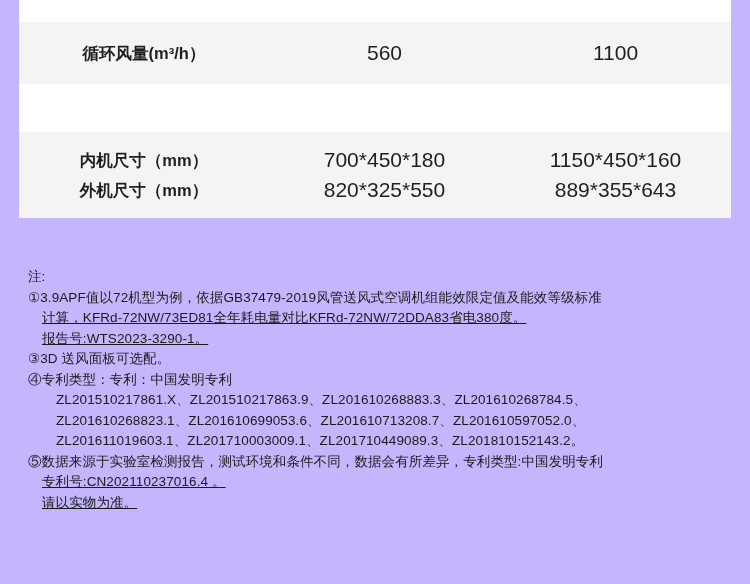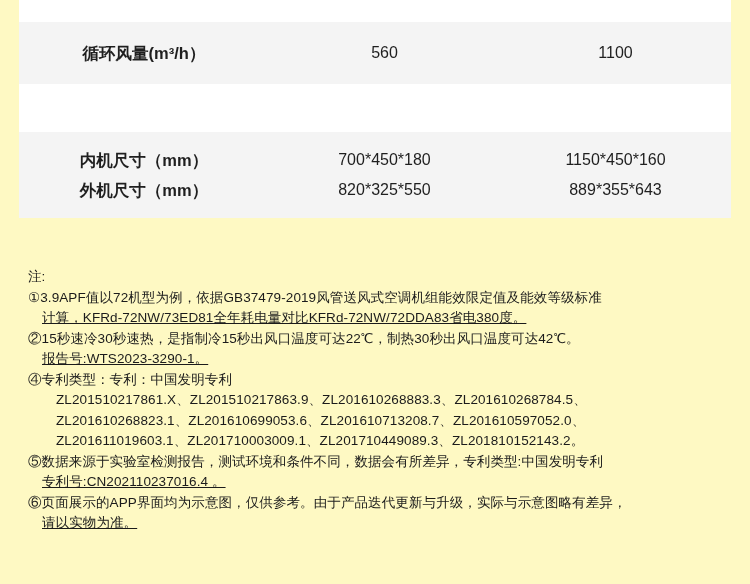--- a/index.html
+++ b/index.html
@@ -11,21 +11,21 @@
     height: 584px;
     background: #ffffff;
     font-family: "Liberation Sans", sans-serif;
     color: #222222;
     overflow: hidden;
   }
   .page {
     position: relative;
     width: 750px;
     height: 584px;
-    background: #fef9c3;
+    background: #c4b5fd;
   }
 
   
   .spec-table {
     width: 712px;
     margin: 0 auto;
     border-collapse: collapse;
     table-layout: fixed;
   }
   .spec-table tr.shaded td {
@@ -40,21 +40,21 @@
     padding: 0;
     line-height: 30px;
   }
   .spec-table td.label {
     width: 250px;
     font-weight: bold;
     font-size: 16.5px;
   }
   .spec-table td.val {
     width: 231px;
-    font-size: 16px;
+    font-size: 21px;
   }
   .row-top { height: 22px; }
   .row-a { height: 62px; }
   .row-b { height: 64px; }
   .row-c { height: 86px; }
   .row-gap { height: 24px; }
 
   .two-line {
     display: block;
     line-height: 30px;
@@ -125,25 +125,24 @@
           <span class="two-line">889*355*643</span>
         </td>
       </tr>
     </tbody>
   </table>
 
   <div class="notes">
     <div class="note-line">注:</div>
     <div class="note-line">①3.9APF值以72机型为例，依据GB37479-2019风管送风式空调机组能效限定值及能效等级标准</div>
     <div class="note-line indent-1">计算，KFRd-72NW/73ED81全年耗电量对比KFRd-72NW/72DDA83省电380度。</div>
-    <div class="note-line">②15秒速冷30秒速热，是指制冷15秒出风口温度可达22℃，制热30秒出风口温度可达42℃。</div>
     <div class="note-line indent-1">报告号:WTS2023-3290-1。</div>
+    <div class="note-line">③3D 送风面板可选配。</div>
     <div class="note-line">④专利类型：专利：中国发明专利</div>
     <div class="note-line patent-block">ZL201510217861.X、ZL201510217863.9、ZL201610268883.3、ZL201610268784.5、</div>
     <div class="note-line patent-block">ZL201610268823.1、ZL201610699053.6、ZL201610713208.7、ZL201610597052.0、</div>
     <div class="note-line patent-block">ZL201611019603.1、ZL201710003009.1、ZL201710449089.3、ZL201810152143.2。</div>
     <div class="note-line">⑤数据来源于实验室检测报告，测试环境和条件不同，数据会有所差异，专利类型:中国发明专利</div>
     <div class="note-line indent-1">专利号:CN202110237016.4 。</div>
-    <div class="note-line">⑥页面展示的APP界面均为示意图，仅供参考。由于产品迭代更新与升级，实际与示意图略有差异，</div>
     <div class="note-line indent-1">请以实物为准。</div>
   </div>
 
 </div>
 
 </body></html>

